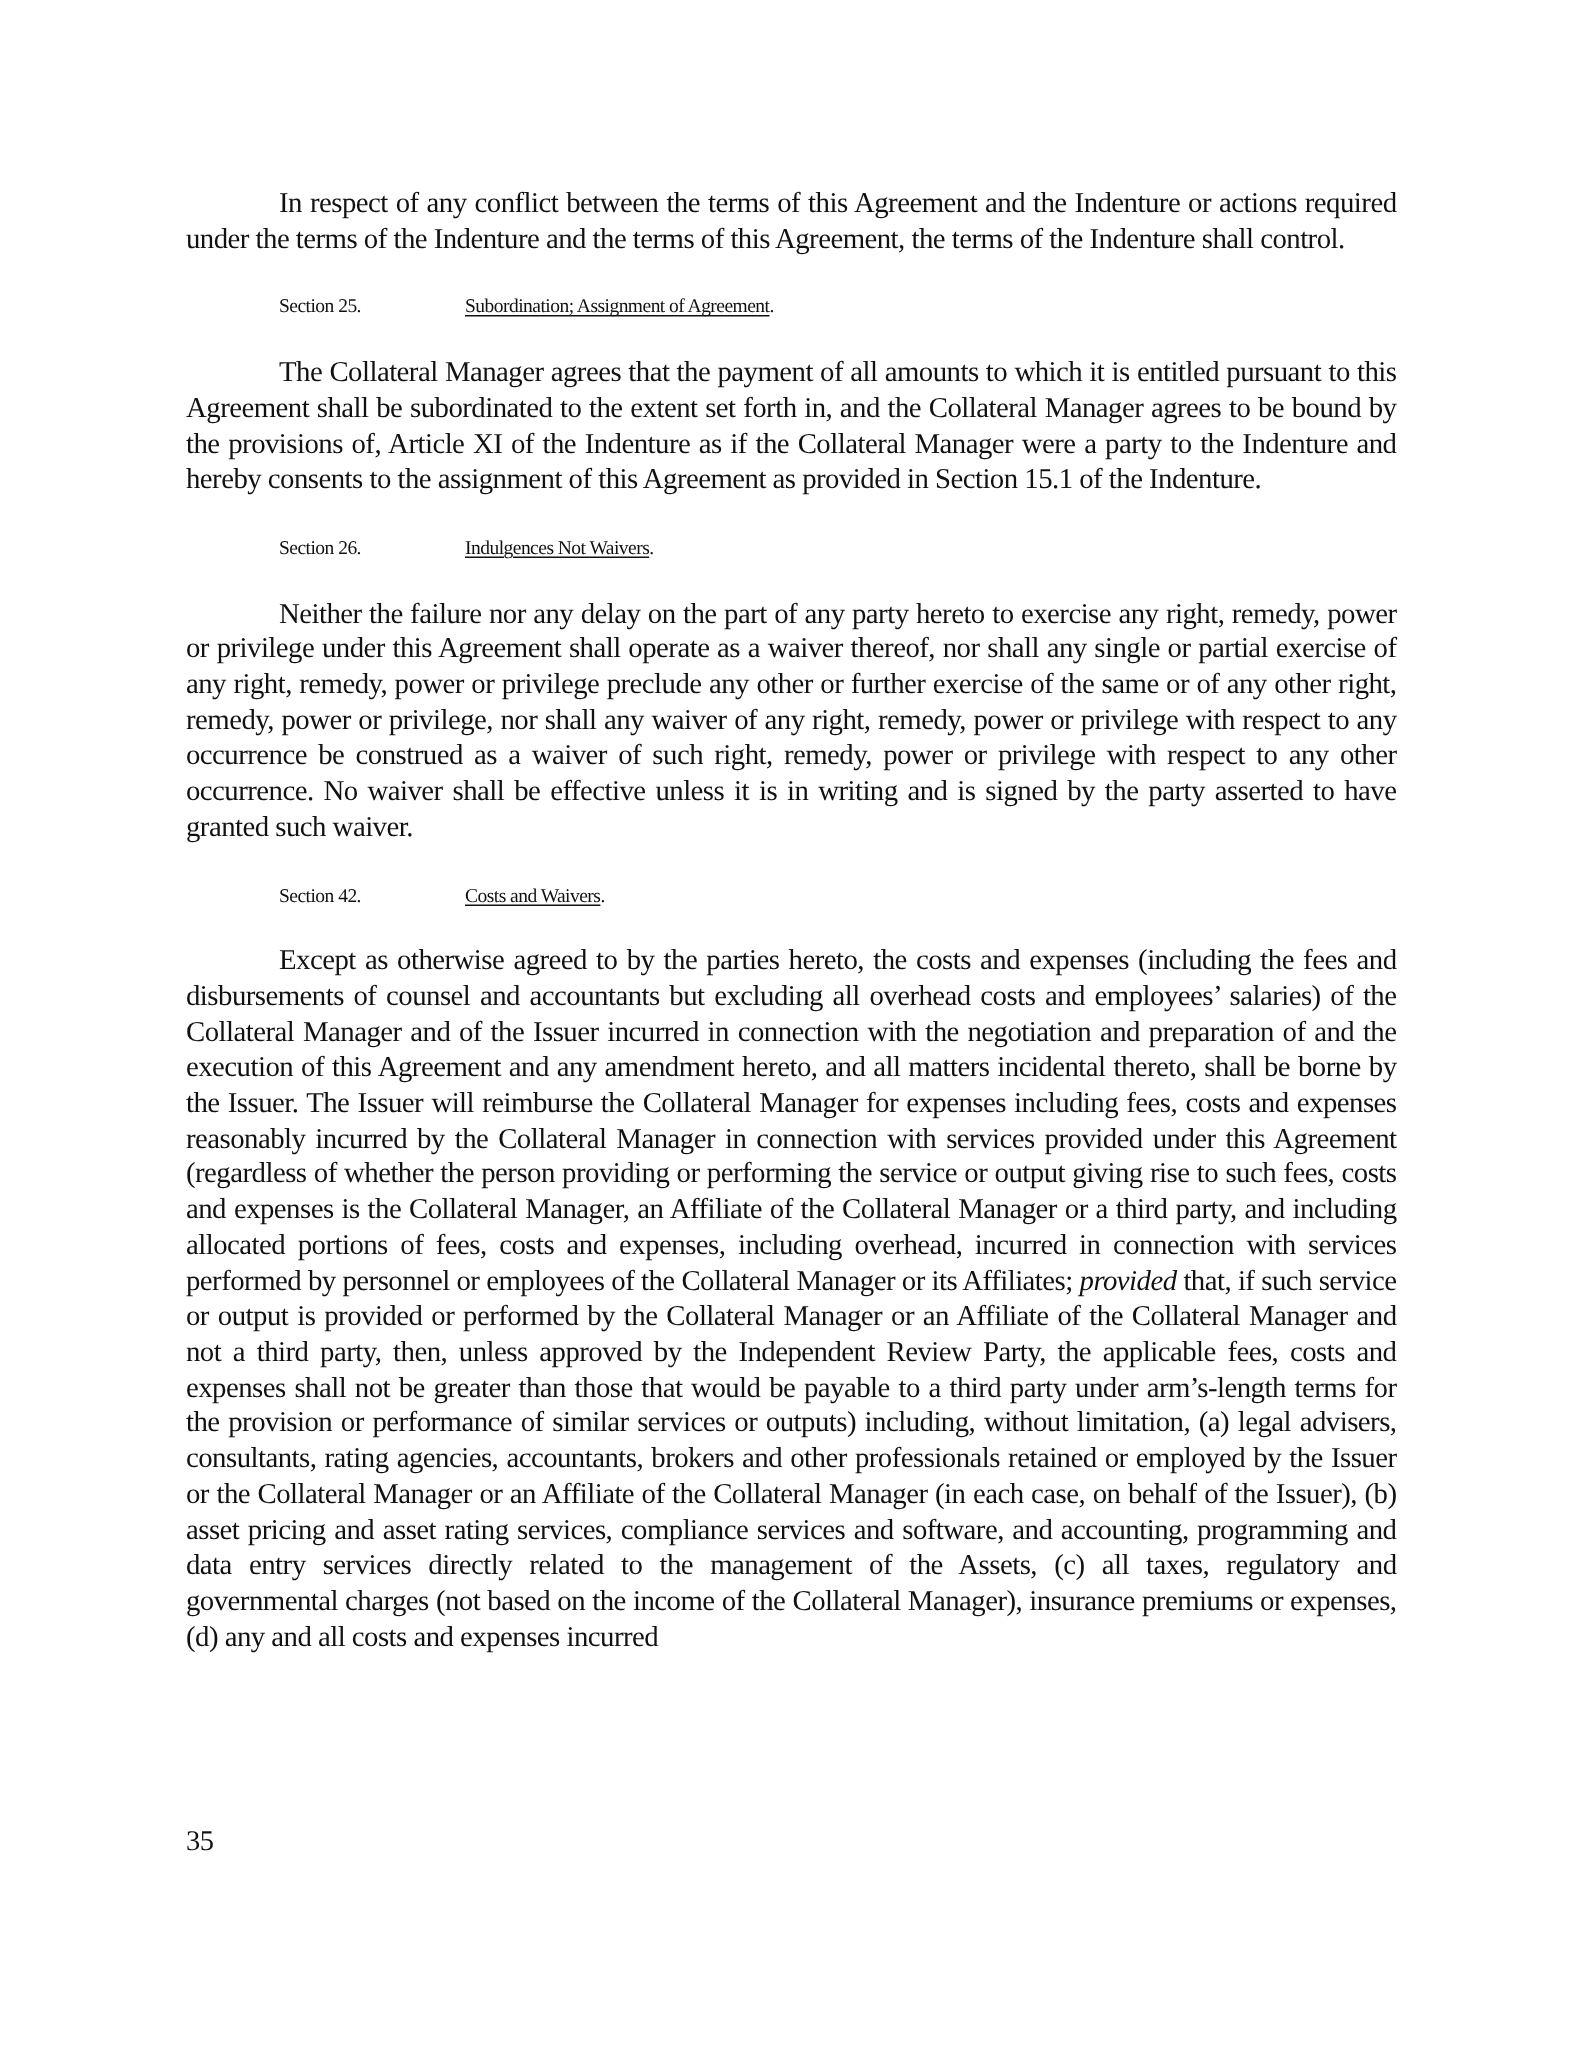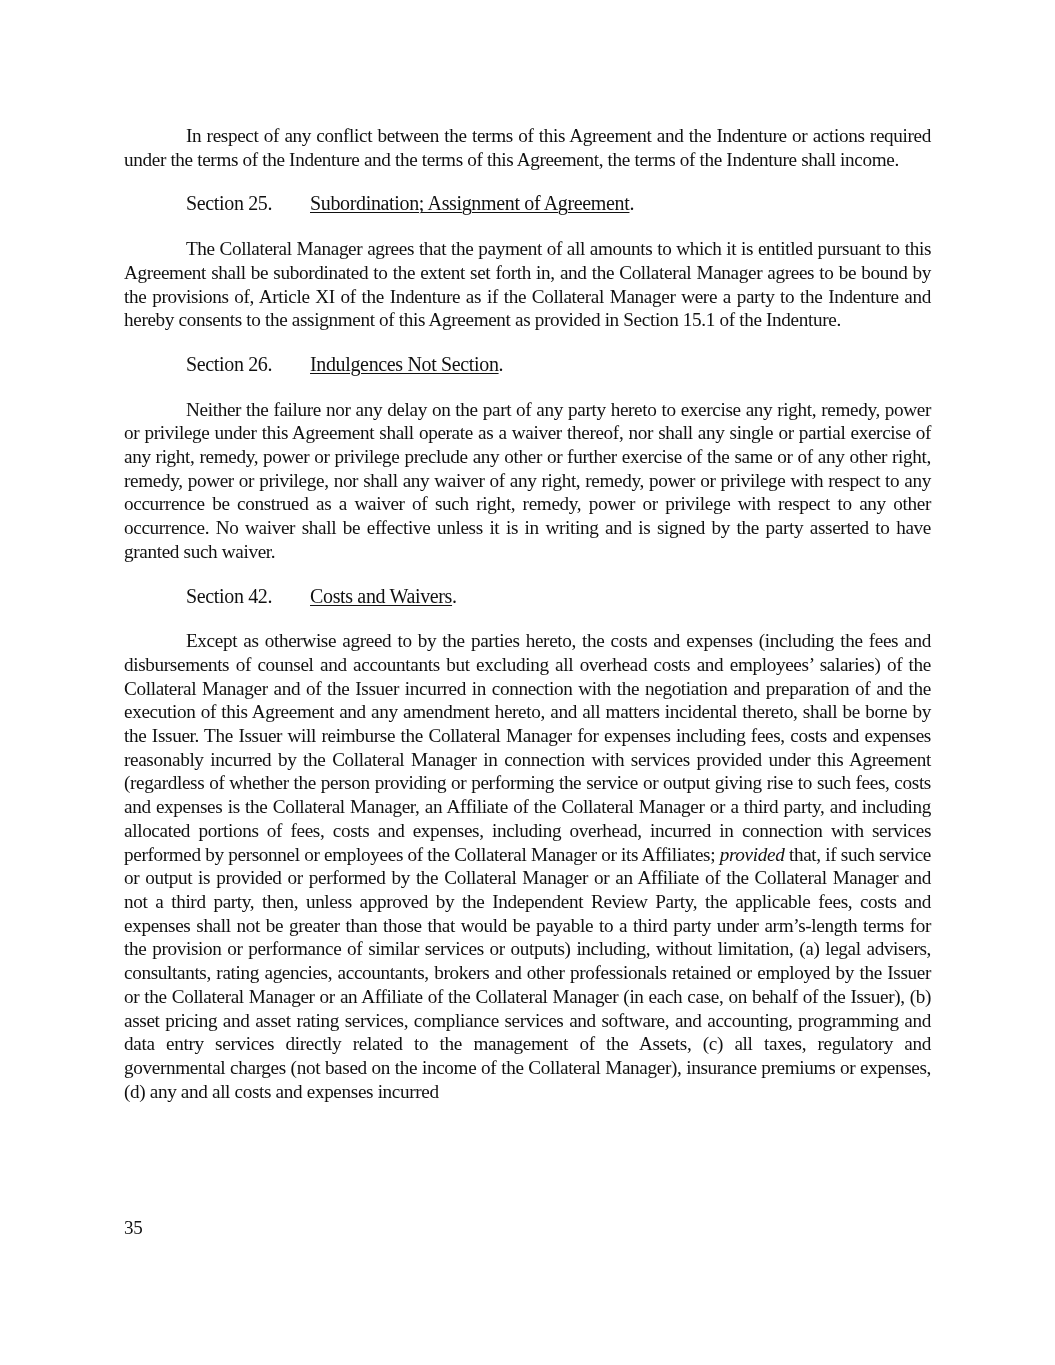--- a/index.html
+++ b/index.html
@@ -24,21 +24,21 @@
     .para {
       font-size: 19.2px;
       line-height: 23.7px;
       text-align: justify;
       text-indent: 62px;
       margin: 0 0 21px 0;
       letter-spacing: -0.35px;
       word-spacing: 0px;
     }
     .section-heading {
-      font-size: 20px;
+      font-size: 13px;
       line-height: 23.7px;
       margin: 0 0 21px 0;
       padding-left: 62px;
       letter-spacing: -0.35px;
     }
     .section-heading .sec-num {
       display: inline-block;
       width: 124px;
     }
     .section-heading .sec-title {
@@ -53,29 +53,29 @@
       top: 1217px;
       font-size: 19px;
       letter-spacing: -0.35px;
     }
   </style>
 </head>
 <body>
 
 <div class="page">
 
-  <p class="para">In respect of any conflict between the terms of this Agreement and the Indenture or actions required under the terms of the Indenture and the terms of this Agreement, the terms of the Indenture shall income.</p>
+  <p class="para">In respect of any conflict between the terms of this Agreement and the Indenture or actions required under the terms of the Indenture and the terms of this Agreement, the terms of the Indenture shall control.</p>
 
   <div class="section-heading">
     <span class="sec-num">Section 25.</span><span class="sec-title">Subordination; Assignment of Agreement</span><span>.</span>
   </div>
   <p class="para">The Collateral Manager agrees that the payment of all amounts to which it is entitled pursuant to this Agreement shall be subordinated to the extent set forth in, and the Collateral Manager agrees to be bound by the provisions of, Article XI of the Indenture as if the Collateral Manager were a party to the Indenture and hereby consents to the assignment of this Agreement as provided in Section 15.1 of the Indenture.</p>
 
   <div class="section-heading">
-    <span class="sec-num">Section 26.</span><span class="sec-title">Indulgences Not Section</span><span>.</span>
+    <span class="sec-num">Section 26.</span><span class="sec-title">Indulgences Not Waivers</span><span>.</span>
   </div>
   <p class="para">Neither the failure nor any delay on the part of any party hereto to exercise any right, remedy, power or privilege under this Agreement shall operate as a waiver thereof, nor shall any single or partial exercise of any right, remedy, power or privilege preclude any other or further exercise of the same or of any other right, remedy, power or privilege, nor shall any waiver of any right, remedy, power or privilege with respect to any occurrence be construed as a waiver of such right, remedy, power or privilege with respect to any other occurrence.  No waiver shall be effective unless it is in writing and is signed by the party asserted to have granted such waiver.</p>
 
   <div class="section-heading">
     <span class="sec-num">Section 42.</span><span class="sec-title">Costs and Waivers</span><span>.</span>
   </div>
   <p class="para"><span>Except as otherwise agreed to by the parties hereto, the costs and expenses (including the fees and disbursements of counsel and accountants but excluding all overhead costs and employees’ salaries) of the Collateral Manager and of the Issuer incurred in connection with the negotiation and preparation of and the execution of this Agreement and any amendment hereto, and all matters incidental thereto, shall be borne by the Issuer.  The Issuer will reimburse the Collateral Manager for expenses including fees, costs and expenses reasonably incurred by the Collateral Manager in connection with services provided under this Agreement (regardless of whether the person providing or performing the service or output giving rise to such fees, costs and expenses is the Collateral Manager, an Affiliate of the Collateral Manager or a third party, and including allocated portions of fees, costs and expenses, including overhead, incurred in connection with services performed by personnel or employees of the Collateral Manager or its Affiliates; </span><em>provided</em><span> that, if such service or output is provided or performed by the Collateral Manager or an Affiliate of the Collateral Manager and not a third party, then, unless approved by the Independent Review Party, the applicable fees, costs and expenses shall not be greater than those that would be payable to a third party under arm’s-length terms for the provision or performance of similar services or outputs) including, without limitation, (a) legal advisers, consultants, rating agencies, accountants, brokers and other professionals retained or employed by the Issuer or the Collateral Manager or an Affiliate of the Collateral Manager (in each case, on behalf of the Issuer), (b) asset pricing and asset rating services, compliance services and software, and accounting, programming and data entry services directly related to the management of the Assets, (c) all taxes, regulatory and governmental charges (not based on the income of the Collateral Manager), insurance premiums or expenses, (d) any and all costs and expenses incurred</span></p>
 
 </div>
 

